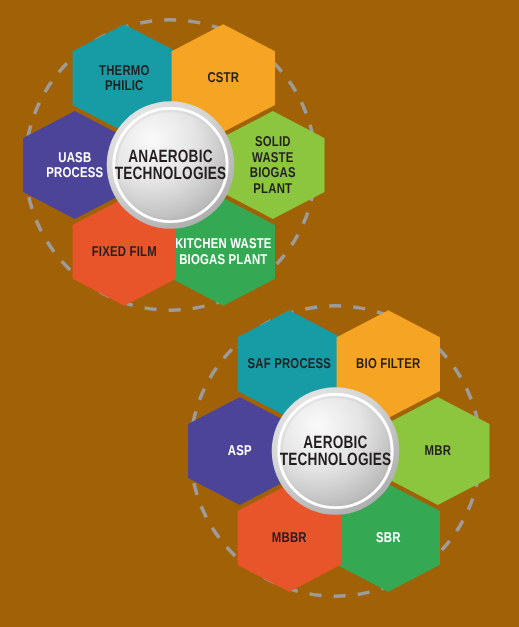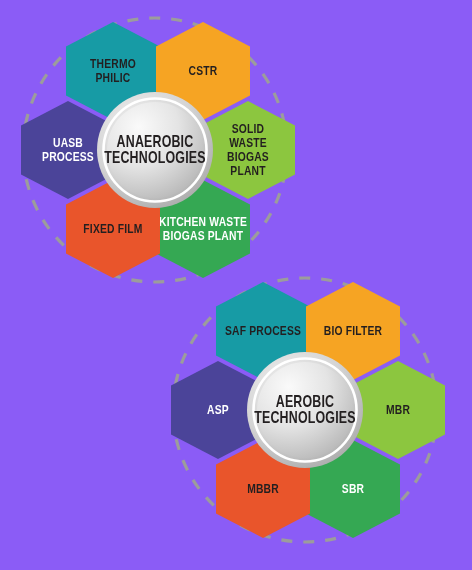--- a/index.html
+++ b/index.html
@@ -10,21 +10,21 @@
   body {
     width: 472px;
     height: 570px;
     overflow: hidden;
     font-family: "Liberation Sans", "DejaVu Sans", sans-serif;
   }
   #canvas {
     position: relative;
     width: 472px;
     height: 570px;
-    background: #8b5cf6;
+    background: #a16207;
   }
   #diagram-svg {
     position: absolute;
     left: 0;
     top: 0;
     width: 472px;
     height: 570px;
   }
   .hex-label {
     font-family: "Liberation Sans Narrow", "Liberation Sans", "DejaVu Sans", sans-serif;

